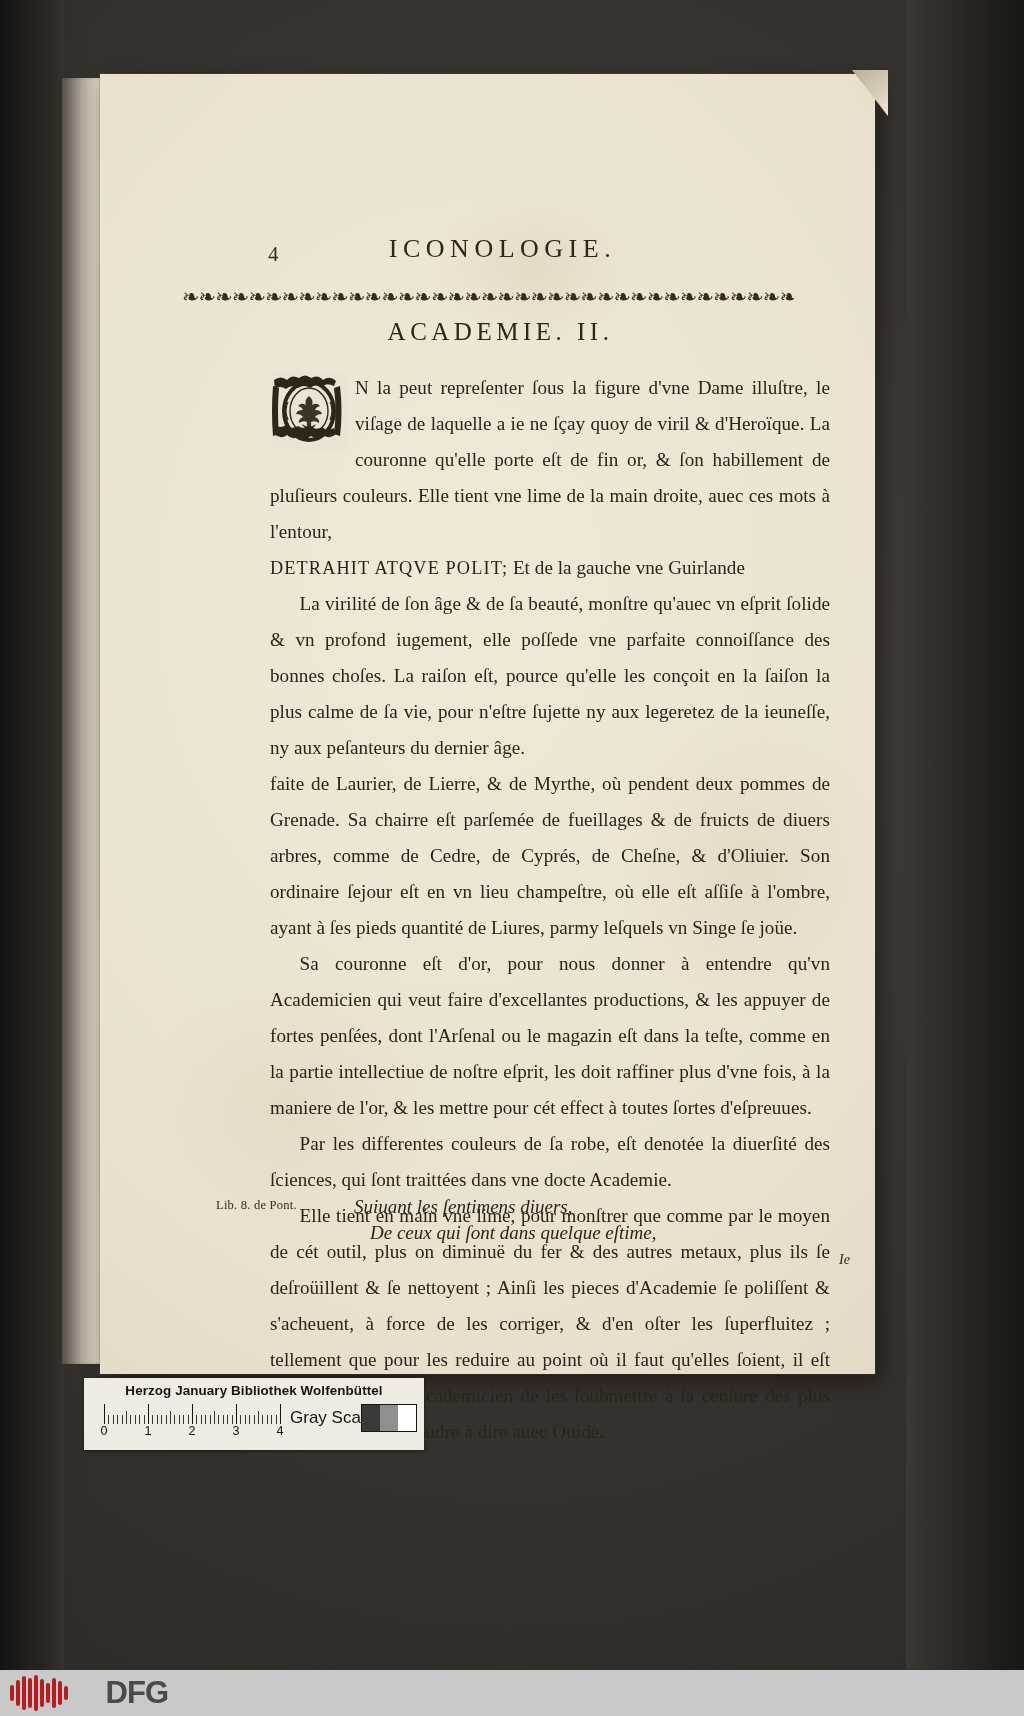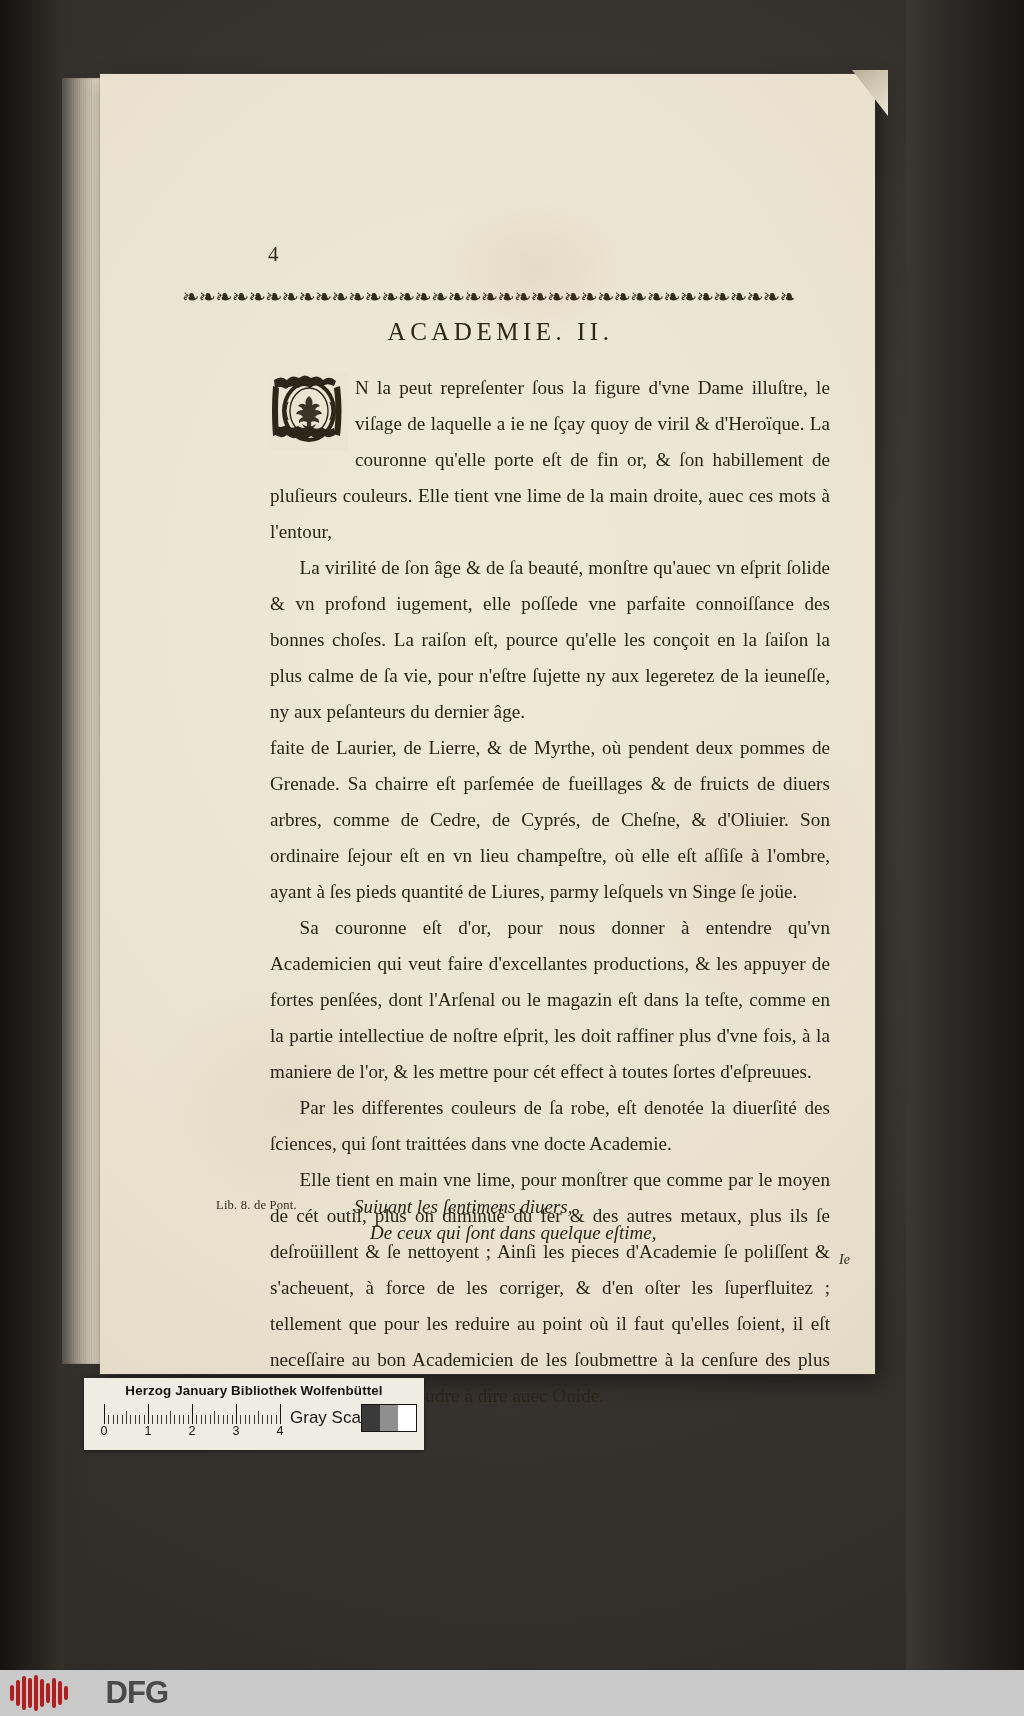--- a/index.html
+++ b/index.html
@@ -177,20 +177,21 @@
     <div class="leaf" style="left: 42px; opacity: 0.26;"></div>
     <div class="leaf" style="left: 44.1px; opacity: 0.1;"></div>
   </div>
 
 <div id="page">
   <div class="stain" style="left:330px;top:120px;width:210px;height:150px;background:radial-gradient(ellipse,rgba(170,150,110,.13),rgba(0,0,0,0) 70%);"></div>
   <div class="stain" style="left:520px;top:640px;width:260px;height:300px;background:radial-gradient(ellipse,rgba(160,140,100,.10),rgba(0,0,0,0) 72%);"></div>
   <div class="stain" style="left:40px;top:900px;width:300px;height:260px;background:radial-gradient(ellipse,rgba(165,145,105,.09),rgba(0,0,0,0) 70%);"></div>
 
   <div id="folio">4</div>
+  <div id="runhead">ICONOLOGIE.</div>
 
   <div id="ornament">❧❧❧❧❧❧❧❧❧❧❧❧❧❧❧❧❧❧❧❧❧❧❧❧❧❧❧❧❧❧❧❧❧❧❧❧❧❧❧❧❧❧❧❧❧❧❧❧❧❧❧❧❧❧❧❧❧❧❧❧❧❧❧❧❧❧❧❧</div>
 
   <div id="section-title">ACADEMIE.  II.</div>
 
   <div id="textblock">
     <p class="first">
       <span class="dropcap">
         <svg width="78" height="78" viewBox="0 0 78 78" xmlns="http://www.w3.org/2000/svg">
           <rect x="0" y="0" width="78" height="78" fill="#ece4d2"></rect>
@@ -208,20 +209,21 @@
             <path d="M32 52 q7 5 14 0 q-2 5-7 6 q-5-1-7-6z"></path>
           </g>
           <g stroke="#2e2619" stroke-width="1.2" fill="none">
             <path d="M18 30 q-4 8 0 18"></path>
             <path d="M60 30 q4 8 0 18"></path>
           </g>
         </svg>
       </span>
       <span>N la peut repreſenter ſous la figure d'vne Dame illuſtre, le viſage de laquelle a ie ne ſçay quoy de viril &amp; d'Heroïque. La couronne qu'elle porte eſt de fin or, &amp; ſon habillement de pluſieurs couleurs. Elle tient vne lime de la main droite, auec ces mots à l'entour,</span>
     </p>
+    <p style="text-indent:0"><span class="smallcaps">DETRAHIT ATQVE POLIT;</span><span> Et de la gauche vne Guirlande</span></p>
     <p>La virilité de ſon âge &amp; de ſa beauté, monſtre qu'auec vn eſprit ſolide &amp; vn profond iugement, elle poſſede vne parfaite connoiſſance des bonnes choſes. La raiſon eſt, pource qu'elle les conçoit en la ſaiſon la plus calme de ſa vie, pour n'eſtre ſujette ny aux legeretez de la ieuneſſe, ny aux peſanteurs du dernier âge.</p>
     <p style="text-indent:0">faite de Laurier, de Lierre, &amp; de Myrthe, où pendent deux pommes de Grenade. Sa chairre eſt parſemée de fueillages &amp; de fruicts de diuers arbres, comme de Cedre, de Cyprés, de Cheſne, &amp; d'Oliuier. Son ordinaire ſejour eſt en vn lieu champeſtre, où elle eſt aſſiſe à l'ombre, ayant à ſes pieds quantité de Liures, parmy leſquels vn Singe ſe joüe.</p>
     <p>Sa couronne eſt d'or, pour nous donner à entendre qu'vn Academicien qui veut faire d'excellantes productions, &amp; les appuyer de fortes penſées, dont l'Arſenal ou le magazin eſt dans la teſte, comme en la partie intellectiue de noſtre eſprit, les doit raffiner plus d'vne fois, à la maniere de l'or, &amp; les mettre pour cét effect à toutes ſortes d'eſpreuues.</p>
     <p>Par les differentes couleurs de ſa robe, eſt denotée la diuerſité des ſciences, qui ſont traittées dans vne docte Academie.</p>
     <p>Elle tient en main vne lime, pour monſtrer que comme par le moyen de cét outil, plus on diminuë du fer &amp; des autres metaux, plus ils ſe deſroüillent &amp; ſe nettoyent ; Ainſi les pieces d'Academie ſe poliſſent &amp; s'acheuent, à force de les corriger, &amp; d'en oſter les ſuperfluitez ; tellement que pour les reduire au point où il faut qu'elles ſoient, il eſt neceſſaire au bon Academicien de les ſoubmettre à la cenſure des plus habiles, &amp; de ſe reſoudre à dire auec Ouide.</p>
   </div>
 
   <div id="marginnote">Lib. 8. de Pont.</div>
 
   <div id="verse">

